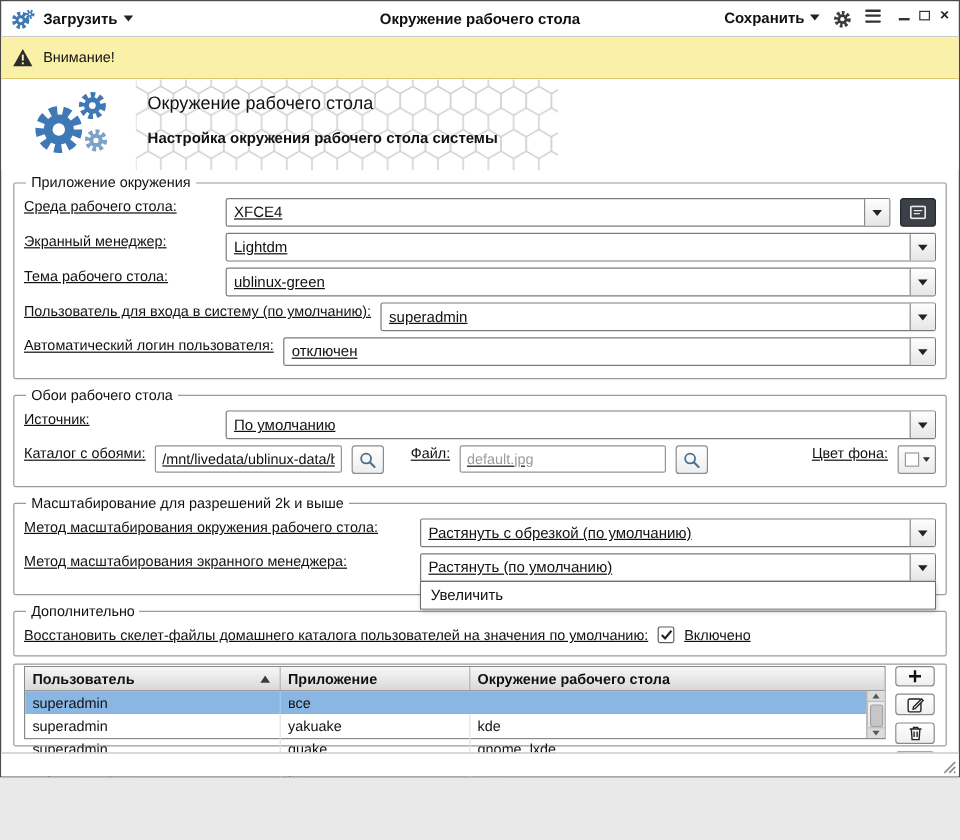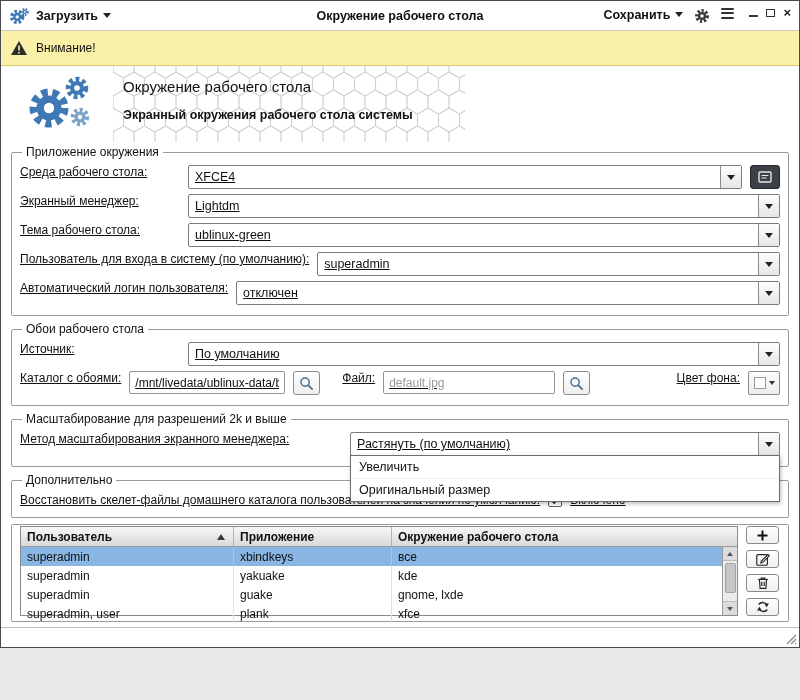--- a/index.html
+++ b/index.html
@@ -194,21 +194,21 @@
         <circle cx="58" cy="16" r="8.5" fill="none" stroke="#3f79b5" stroke-width="5.5" stroke-dasharray="3.6 2.8"></circle>
         <circle cx="58" cy="16" r="7" fill="#3f79b5"></circle>
           <circle cx="58" cy="16" r="2.8" fill="#fff"></circle>
         <circle cx="61" cy="45" r="7" fill="none" stroke="#7ba3c8" stroke-width="4.5" stroke-dasharray="3 2.4"></circle>
         <circle cx="61" cy="45" r="5.6" fill="#7ba3c8"></circle>
           <circle cx="61" cy="45" r="2.2" fill="#fff"></circle>
       </svg>
     </span>
     <div class="hd-text">
       <div class="hd-title">Окружение рабочего стола</div>
-      <div class="hd-sub">Экранный окружения рабочего стола системы</div>
+      <div class="hd-sub">Настройка окружения рабочего стола системы</div>
     </div>
   </div>
 
   <div class="content">
 
     <fieldset>
       <legend>Приложение окружения</legend>
 
       <div class="row">
         <span class="lbl w160">Среда рабочего стола:</span>
@@ -301,32 +301,40 @@
         <span class="colorbtn">
           <span class="swatch"></span>
           <span class="mini-caret"></span>
         </span>
       </div>
     </fieldset>
 
     <fieldset>
       <legend>Масштабирование для разрешений 2k и выше</legend>
 
+      <div class="row">
+        <span class="lbl w322">Метод масштабирования окружения рабочего стола:</span>
+        <div class="combo">
+          <span class="combo-text">Растянуть с обрезкой (по умолчанию)</span>
+          <span class="combo-btn">
+              <span class="caret"></span>
+            </span>
+        </div>
+      </div>
 
       <div class="row rel">
         <span class="lbl w322">Метод масштабирования экранного менеджера:</span>
         <div class="combo">
           <span class="combo-text">Растянуть (по умолчанию)</span>
           <span class="combo-btn">
               <span class="caret"></span>
             </span>
         </div>
         <div class="popup">
           <div class="popup-item">Увеличить</div>
-          <div class="popup-item">Оригинальный размер</div>
         </div>
       </div>
     </fieldset>
 
     <fieldset>
       <legend>Дополнительно</legend>
       <div class="row">
         <span class="lbl">Восстановить скелет-файлы домашнего каталога пользователей на значения по умолчанию:</span>
         <span class="checkbox">
           <svg width="11" height="10" viewBox="0 0 11 10">
@@ -349,21 +357,20 @@
               <span>Приложение</span>
             </div>
             <div class="th">
               <span>Окружение рабочего стола</span>
             </div>
           </div>
           <div class="tbody">
             <div class="rowsarea">
               <div class="trow selected">
                 <div class="td">superadmin</div>
-                <div class="td">xbindkeys</div>
                 <div class="td">все</div>
               </div>
               <div class="trow">
                 <div class="td">superadmin</div>
                 <div class="td">yakuake</div>
                 <div class="td">kde</div>
               </div>
               <div class="trow">
                 <div class="td">superadmin</div>
                 <div class="td">guake</div>

